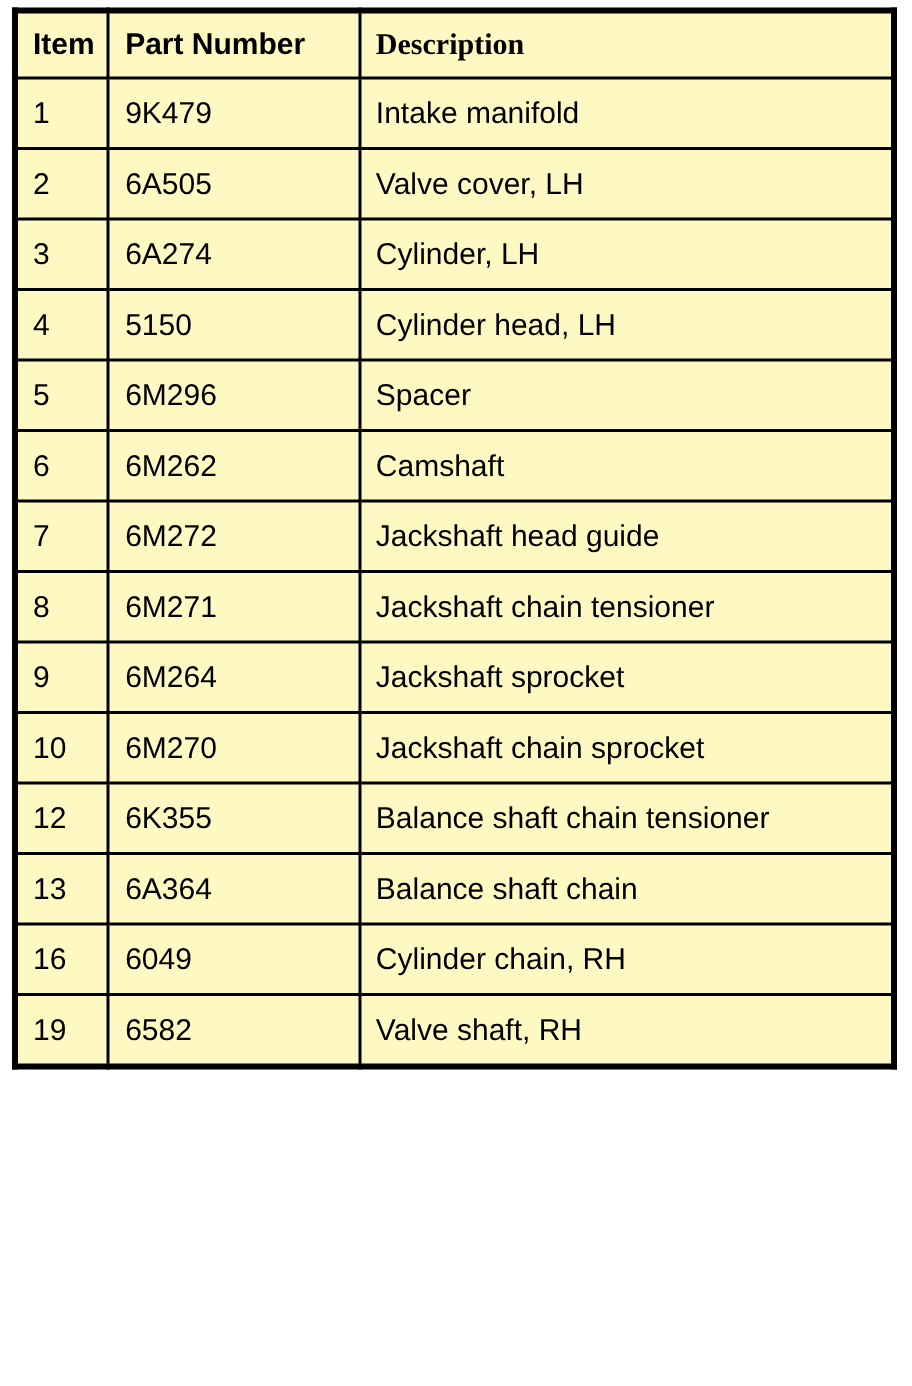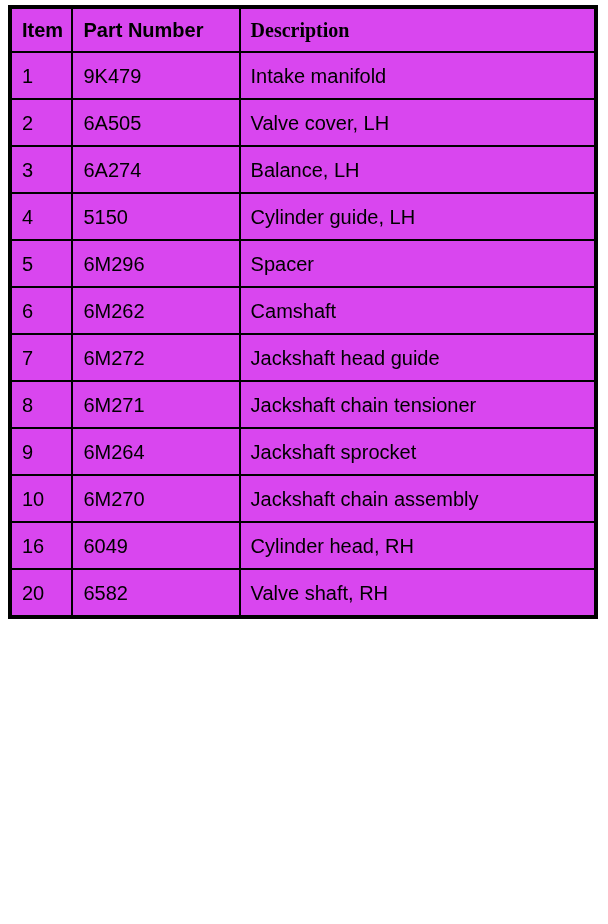--- a/index.html
+++ b/index.html
@@ -17,21 +17,21 @@
   .page {
     width: 608px;
     height: 924px;
     box-sizing: border-box;
     padding: 5px 10px 8px 8px;
   }
   table.parts-table {
     border-collapse: collapse;
     width: 590px;
     table-layout: fixed;
-    background: #d946ef;
+    background: #fef9c3;
     border: 4px solid #000000;
   }
   table.parts-table th,
   table.parts-table td {
     border: 2px solid #000000;
     font-size: 20px;
     line-height: 1;
     padding: 0 0 0 10px;
     text-align: left;
     vertical-align: middle;
@@ -79,26 +79,26 @@
     <td class="col-desc">Intake manifold</td>
   </tr>
         <tr>
     <td class="col-item">2</td>
     <td class="col-part">6A505</td>
     <td class="col-desc">Valve cover, LH</td>
   </tr>
         <tr>
     <td class="col-item">3</td>
     <td class="col-part">6A274</td>
-    <td class="col-desc">Balance, LH</td>
+    <td class="col-desc">Cylinder, LH</td>
   </tr>
         <tr>
     <td class="col-item">4</td>
     <td class="col-part">5150</td>
-    <td class="col-desc">Cylinder guide, LH</td>
+    <td class="col-desc">Cylinder head, LH</td>
   </tr>
         <tr>
     <td class="col-item">5</td>
     <td class="col-part">6M296</td>
     <td class="col-desc">Spacer</td>
   </tr>
         <tr>
     <td class="col-item">6</td>
     <td class="col-part">6M262</td>
     <td class="col-desc">Camshaft</td>
@@ -114,27 +114,37 @@
     <td class="col-desc">Jackshaft chain tensioner</td>
   </tr>
         <tr>
     <td class="col-item">9</td>
     <td class="col-part">6M264</td>
     <td class="col-desc">Jackshaft sprocket</td>
   </tr>
         <tr>
     <td class="col-item">10</td>
     <td class="col-part">6M270</td>
-    <td class="col-desc">Jackshaft chain assembly</td>
+    <td class="col-desc">Jackshaft chain sprocket</td>
+  </tr>
+        <tr>
+    <td class="col-item">12</td>
+    <td class="col-part">6K355</td>
+    <td class="col-desc">Balance shaft chain tensioner</td>
+  </tr>
+        <tr>
+    <td class="col-item">13</td>
+    <td class="col-part">6A364</td>
+    <td class="col-desc">Balance shaft chain</td>
   </tr>
         <tr>
     <td class="col-item">16</td>
     <td class="col-part">6049</td>
-    <td class="col-desc">Cylinder head, RH</td>
+    <td class="col-desc">Cylinder chain, RH</td>
   </tr>
         <tr>
-    <td class="col-item">20</td>
+    <td class="col-item">19</td>
     <td class="col-part">6582</td>
     <td class="col-desc">Valve shaft, RH</td>
   </tr>
       </tbody>
   </table>
 </div>
 
 </body></html>

